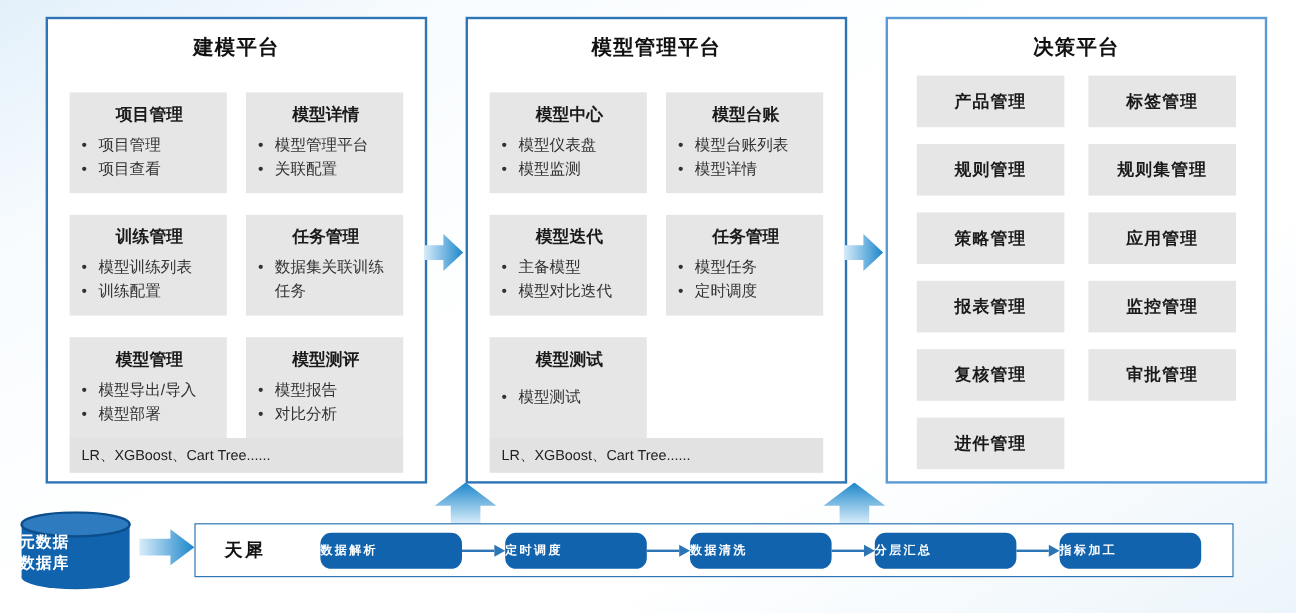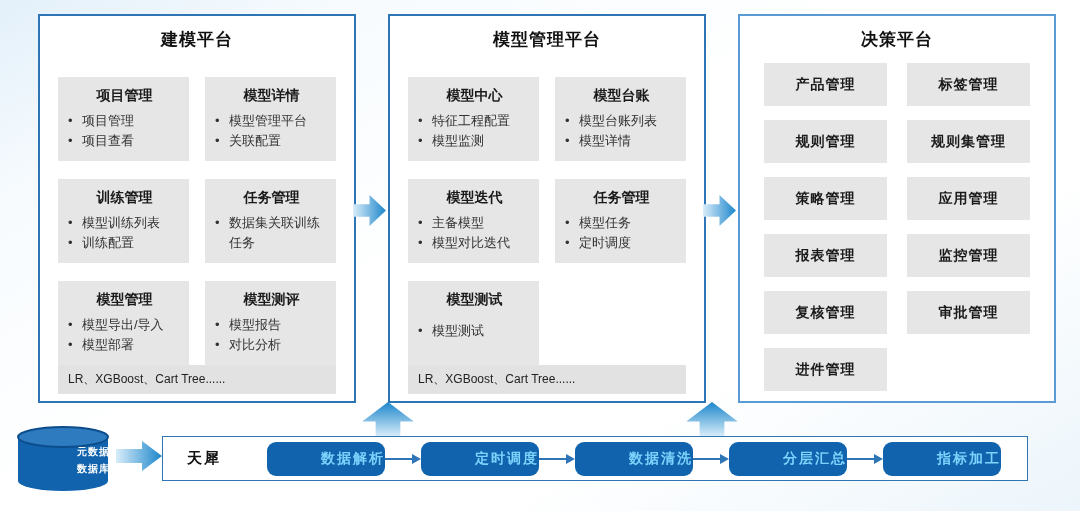--- a/index.html
+++ b/index.html
@@ -46,34 +46,34 @@
   }
   
   .arrow-right{position:absolute;top:192px;width:33px;height:37px;}
   #arrow-r1{left:353px;} #arrow-r2{left:703px;}
   .arrow-up{position:absolute;top:402px;width:52px;height:35px;}
   #arrow-u1{left:362px;} #arrow-u2{left:686px;}
   .arrow-right svg,.arrow-up svg,.db-arrow svg,.db svg{display:block;width:100%;height:100%;}
   
   .db{position:absolute;left:16px;top:426px;width:94px;height:66px;}
   .db-label{
-    position:absolute;top:17px;left:0;right:0;text-align:right;
-    color:#fff;font-weight:bold;font-size:10px;line-height:17px;letter-spacing:1px;
+    position:absolute;top:17px;left:0;right:0;text-align:left;
+    color:#fff;font-weight:bold;font-size:13px;line-height:17px;letter-spacing:1px;
   }
   .db-label span{display:block;}
   .db-arrow{position:absolute;left:116px;top:440px;width:46px;height:32px;}
   .pipeline{
     position:absolute;left:162px;top:436px;width:866px;height:45px;
     border:1.5px solid #2E75B6;box-sizing:border-box;background:#fff;
     display:flex;align-items:center;padding:0 26px 0 24px;
   }
   .engine{font-weight:bold;font-size:15px;color:#111;letter-spacing:2px;margin-right:46px;flex:0 0 auto;}
   .step-btn{
-    flex:0 0 118px;background:#1163AD;color:#7dd3fc;font-weight:bold;font-size:14px;
-    letter-spacing:2px;padding:8px 0;text-align:right;border-radius:9px;
+    flex:0 0 118px;background:#1163AD;color:#ffffff;font-weight:bold;font-size:10px;
+    letter-spacing:2px;padding:8px 0;text-align:left;border-radius:9px;
   }
   .conn{flex:1;display:flex;align-items:center;min-width:24px;}
   .conn-line{flex:1;height:2px;background:#2E75B6;}
   .conn-head{
     width:0;height:0;border-left:9px solid #2E75B6;
     border-top:5px solid transparent;border-bottom:5px solid transparent;
   }
   .defs-holder{position:absolute;width:0;height:0;overflow:hidden;}
 </style>
 </head>
@@ -163,21 +163,21 @@
     <div class="panel-footer">LR、XGBoost、Cart Tree......</div>
   </div>
 
   <div class="panel" id="panel-2">
     <div class="panel-title">模型管理平台</div>
     <div class="cards">
       <div class="card">
         <div class="card-title">模型中心</div>
         <div class="item">
             <span class="dot"></span>
-            <span>特征工程配置</span>
+            <span>模型仪表盘</span>
           </div>
         <div class="item">
             <span class="dot"></span>
             <span>模型监测</span>
           </div>
       </div>
       <div class="card">
         <div class="card-title">模型台账</div>
         <div class="item">
             <span class="dot"></span>

